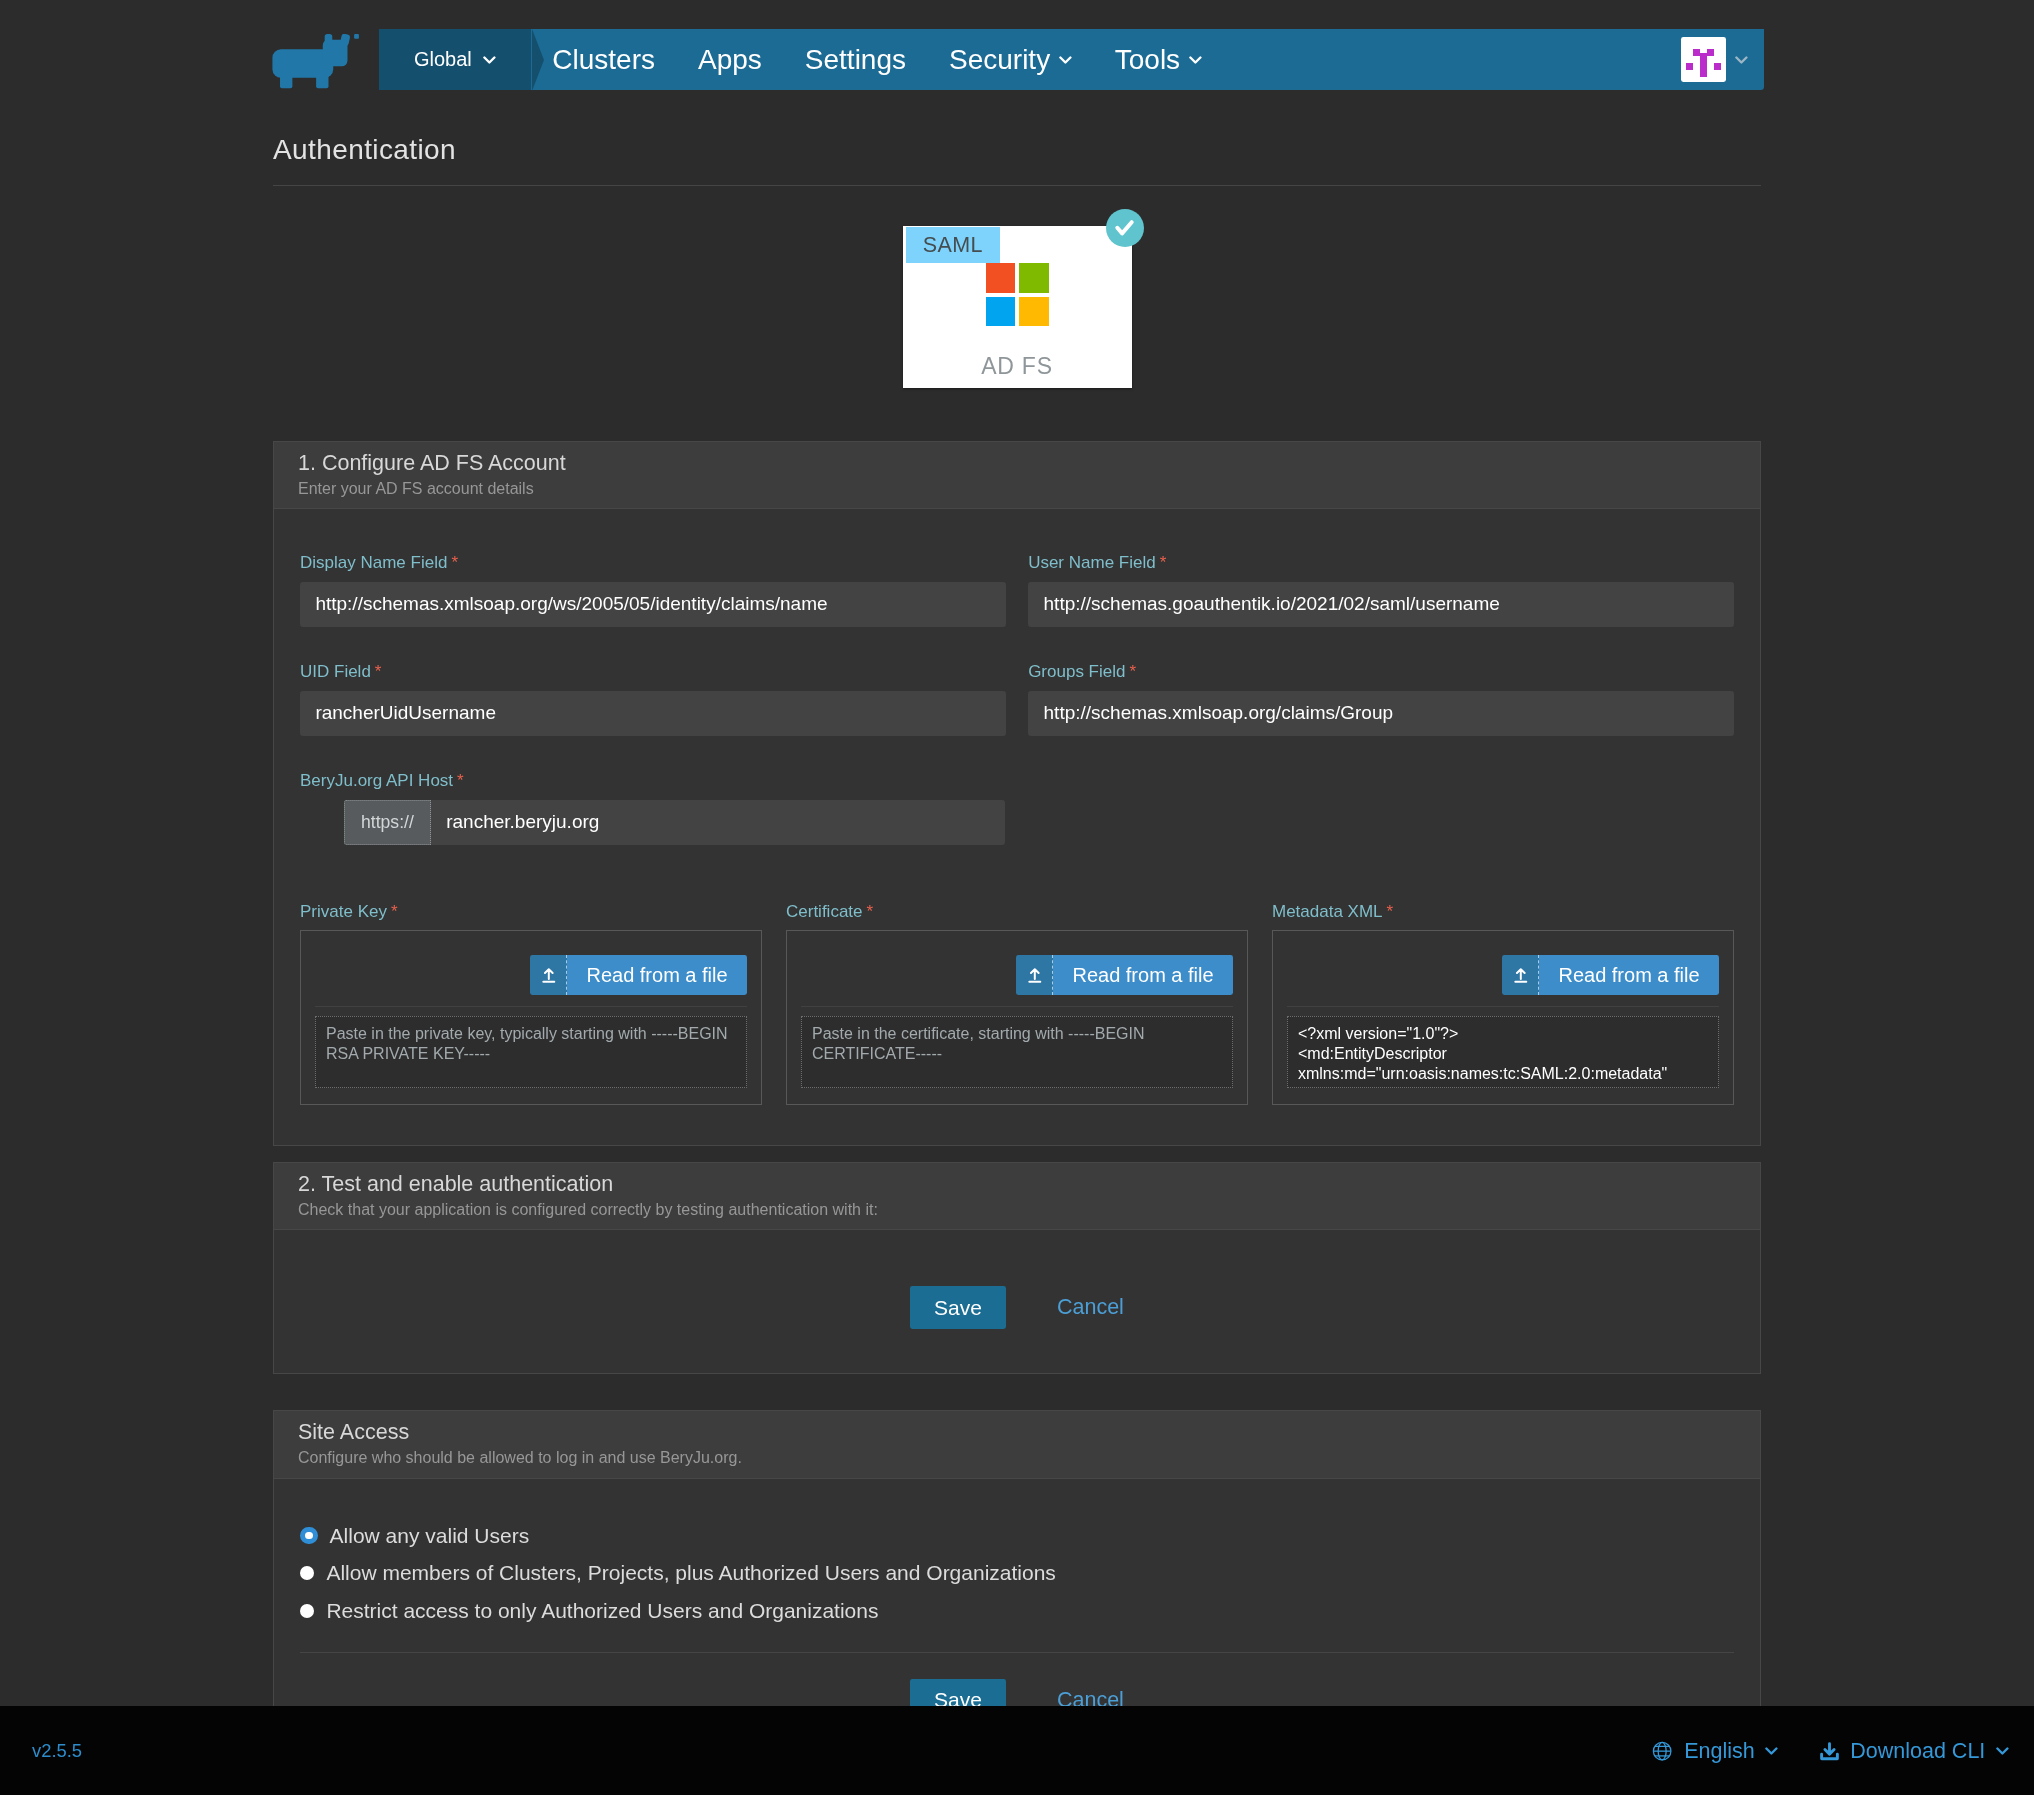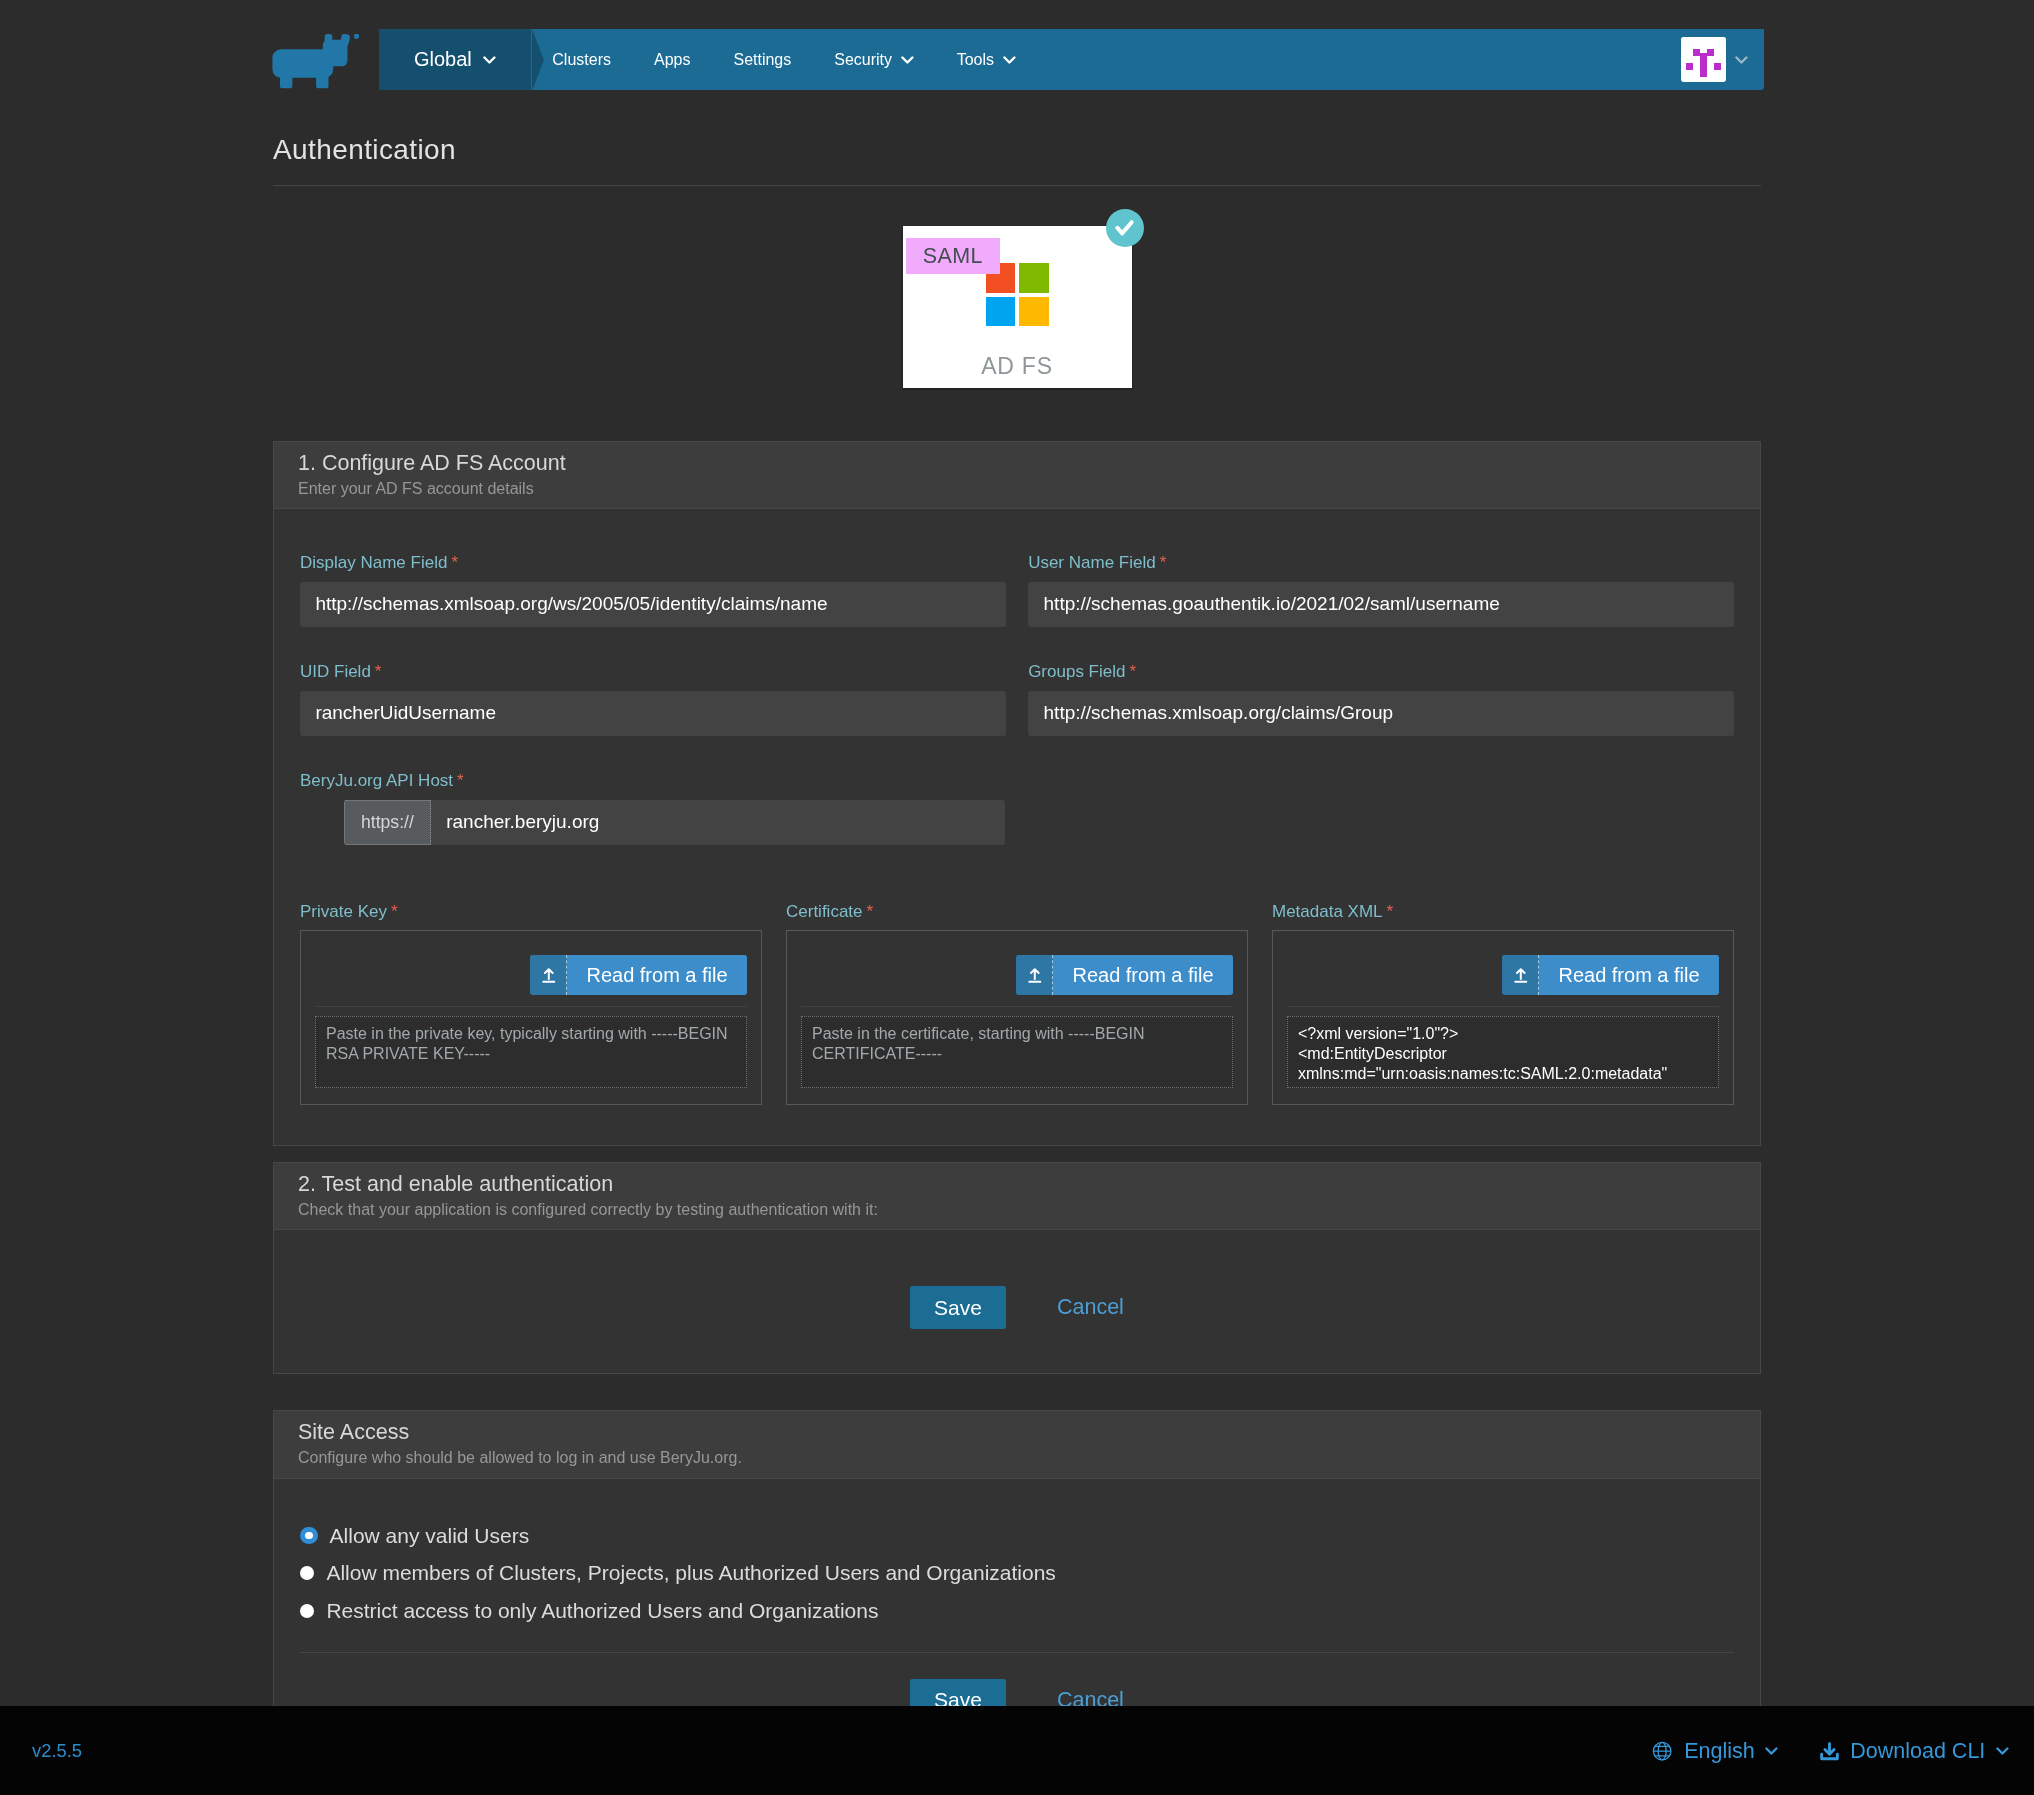--- a/index.html
+++ b/index.html
@@ -23,21 +23,21 @@
     background:#144f6e; display:flex; align-items:center; gap:11.2px;
     padding:0 35px; color:#fff; font-size:20px; position:relative; cursor:pointer;
   }
   .nav-global:after {
     content:""; position:absolute; right:-12.8px; top:0; z-index:2;
     border-top:31px solid transparent; border-bottom:31px solid transparent;
     border-left:12.8px solid #144f6e;
   }
   .nav-item {
     display:flex; align-items:center; gap:8.8px; padding:0 21.5px;
-    color:#fff; font-size:16px; cursor:pointer;
+    color:#fff; font-size:28px; cursor:pointer;
   }
   .nav-item:first-of-type { padding-left:35px; }
   .chev { width:12.8px; height:8px; }
   .chev polyline { fill:none; stroke:currentColor; stroke-width:2.4; stroke-linecap:round; stroke-linejoin:round; }
   .user-wrap { margin-left:auto; display:flex; align-items:center; gap:9.6px; padding-right:16px; cursor:pointer; }
   .avatar { width:45px; height:45px; background:#fff; border-radius:2.4px; display:flex; align-items:center; justify-content:center; }
   .avatar svg { width:35px; height:35px; }
   .user-chev { color:#9db6c4; }
 
   
@@ -45,21 +45,21 @@
   .page-title { margin-top:134px; font-size:28px; font-weight:400; color:#e3e3e3; letter-spacing:0.4px; }
   .title-rule { border-bottom:0.8px solid #454545; margin-top:19px; }
 
   
   .card-row { display:flex; justify-content:center; margin-top:40px; }
   .provider-card {
     position:relative; width:229px; height:162px; background:#ffffff;
     box-shadow:0 0.8px 2.4px rgba(0,0,0,.4); cursor:pointer;
   }
   .saml-badge {
-    position:absolute; top:12px; left:3.2px; background:#f0abfc; color:#454d4f;
+    position:absolute; top:1px; left:3.2px; background:#7dd3fc; color:#454d4f;
     font-size:21.5px; padding:5.6px 17px; letter-spacing:0.4px;
   }
   .ms-logo { display:grid; grid-template-columns:29.5px 29.5px; grid-gap:4px; width:63px; margin:37px auto 0; }
   .ms-sq { width:29.5px; height:29.5px; }
   .provider-name { text-align:center; margin-top:27px; font-size:23px; color:#8f9699; letter-spacing:0.8px; }
   .check-badge {
     position:absolute; top:-17px; right:-12px; width:38px; height:38px; border-radius:50%;
     background:#5fc4cd; display:flex; align-items:center; justify-content:center;
   }
   .check-badge svg { width:21px; height:17.6px; }

